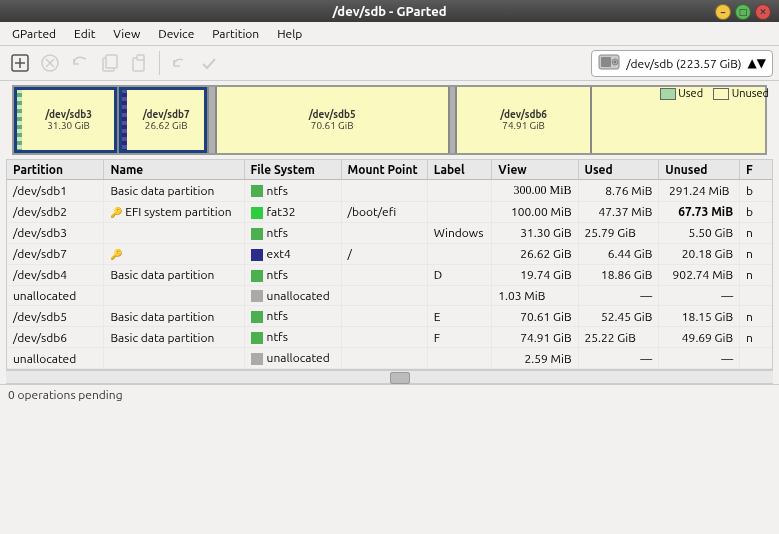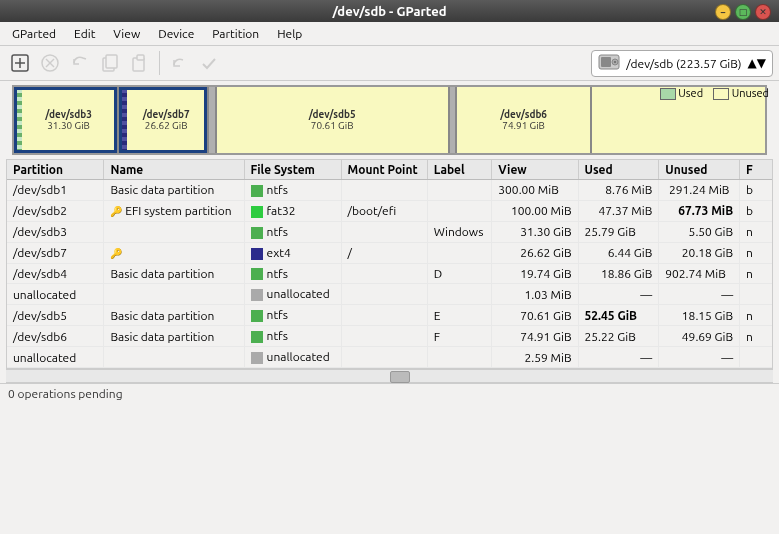--- a/index.html
+++ b/index.html
@@ -345,21 +345,21 @@
         <th>F</th>
       </tr>
     </thead>
     <tbody id="table-body">
     <tr>
           <td>/dev/sdb1</td>
           <td>Basic data partition</td>
           <td><span class="fs-icon" style="background: rgb(76, 175, 80);"></span>ntfs</td>
           <td></td>
           <td></td>
-          <td style="text-align: left;">300.00 MiB</td>
+          <td style="text-align: right; font-family: Liberation Serif, serif;">300.00 MiB</td>
           <td style="text-align: right;">8.76 MiB</td>
           <td style="text-align: center;">291.24 MiB</td>
           <td>b</td>
         </tr>
         <tr>
           <td>/dev/sdb2</td>
           <td><span style="font-size: 10px;">🔑 </span>EFI system partition</td>
           <td><span class="fs-icon" style="background: rgb(46, 204, 64);"></span>fat32</td>
           <td>/boot/efi</td>
           <td></td>
@@ -391,42 +391,42 @@
           <td>n</td>
         </tr>
         <tr>
           <td>/dev/sdb4</td>
           <td>Basic data partition</td>
           <td><span class="fs-icon" style="background: rgb(76, 175, 80);"></span>ntfs</td>
           <td></td>
           <td>D</td>
           <td style="text-align: right;">19.74 GiB</td>
           <td style="text-align: right;">18.86 GiB</td>
-          <td style="text-align: left; margin-top: 44px;">902.74 MiB</td>
+          <td style="text-align: right; margin-top: 44px;">902.74 MiB</td>
           <td>n</td>
         </tr>
         <tr>
           <td>unallocated</td>
           <td></td>
           <td><span class="fs-icon" style="background: rgb(170, 170, 170);"></span>unallocated</td>
           <td></td>
           <td></td>
-          <td style="text-align: right;">1.03 MiB</td>
+          <td style="text-align: left;">1.03 MiB</td>
           <td style="text-align: right;">—</td>
           <td style="text-align: right;">—</td>
           <td></td>
         </tr>
         <tr>
           <td>/dev/sdb5</td>
           <td>Basic data partition</td>
           <td><span class="fs-icon" style="background: rgb(76, 175, 80);"></span>ntfs</td>
           <td></td>
           <td>E</td>
           <td style="text-align: right;">70.61 GiB</td>
-          <td style=" font-weight: bold;">52.45 GiB</td>
+          <td style="text-align: right;">52.45 GiB</td>
           <td style="text-align: right;">18.15 GiB</td>
           <td>n</td>
         </tr>
         <tr>
           <td>/dev/sdb6</td>
           <td>Basic data partition</td>
           <td><span class="fs-icon" style="background: rgb(76, 175, 80);"></span>ntfs</td>
           <td></td>
           <td>F</td>
           <td style="text-align: right;">74.91 GiB</td>

